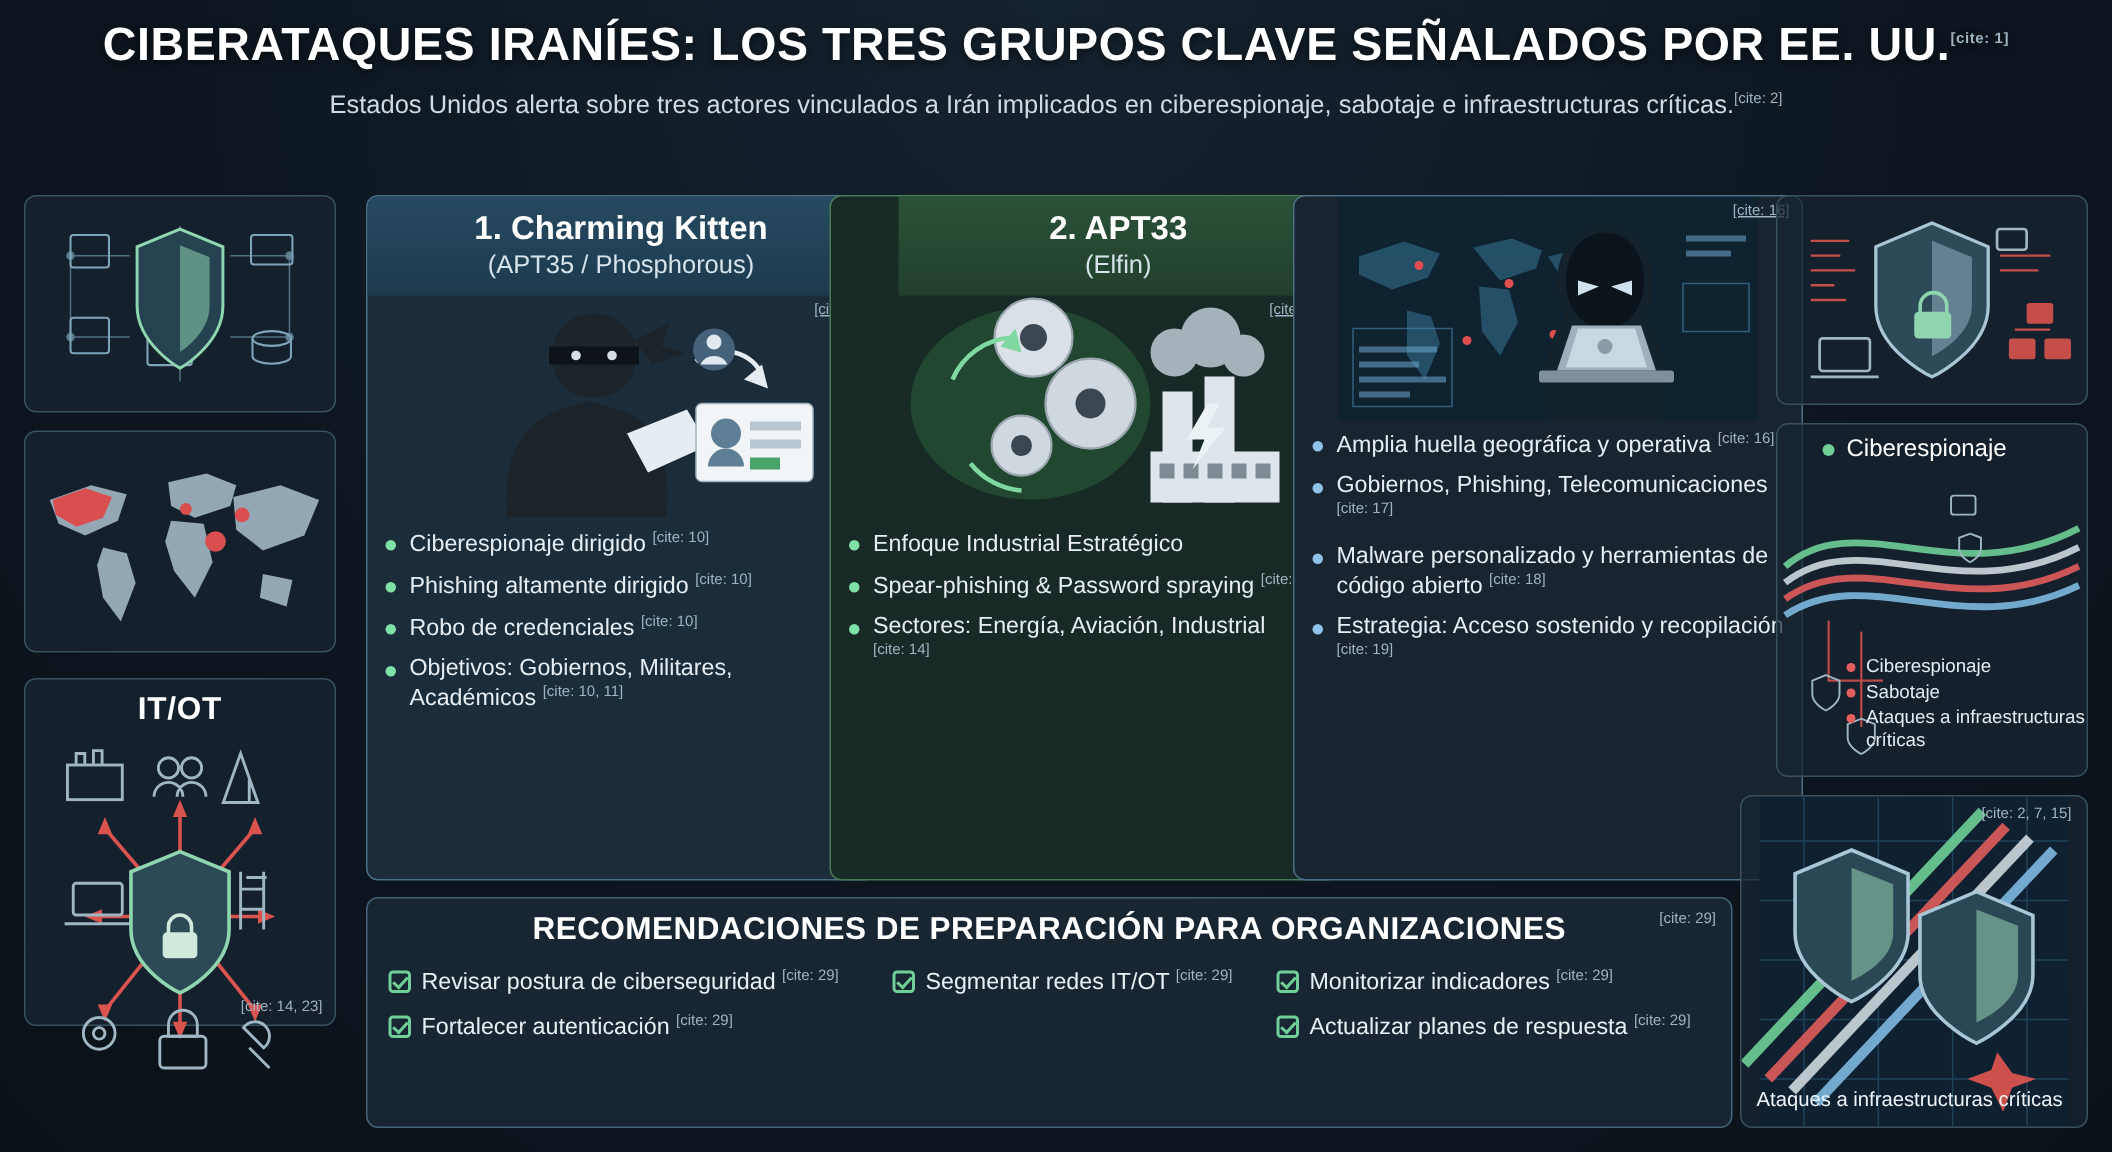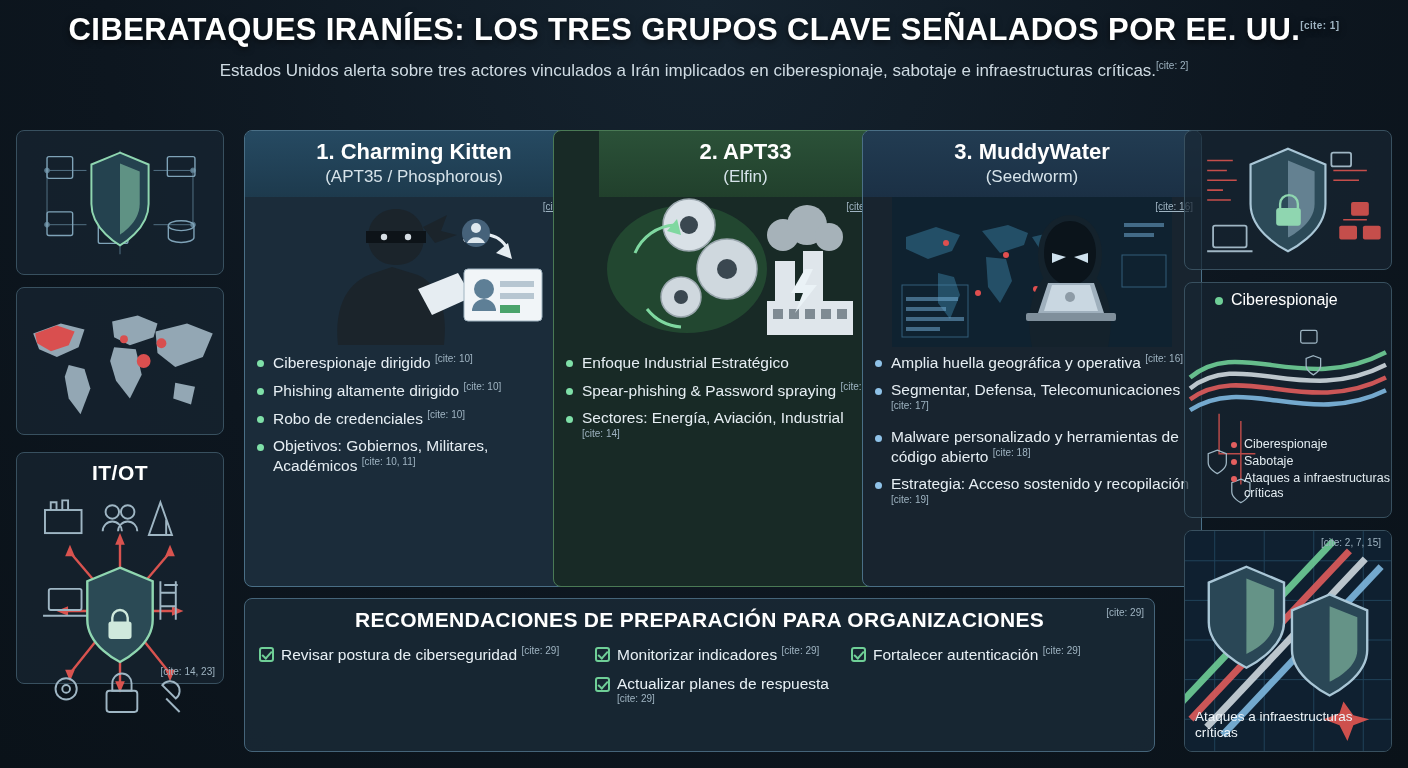--- a/index.html
+++ b/index.html
@@ -99,21 +99,21 @@
     width: 7px; height: 7px; border-radius: 50%;
   }
   .g1 .g-list li::before { background: #7fe0a8; }
   .g2 .g-list li::before { background: #7fe0a8; }
   .g3 .g-list li::before { background: #8fc2e8; }
 
   
   .right-col { position: absolute; right: 0; top: 0; width: 208px; }
   .box-icons { position: absolute; right: 0; top: 0;   width: 208px; height: 140px; }
   .box-esp   { position: absolute; right: 0; top: 152px; width: 208px; height: 236px; }
-  .box-atq   { position: absolute; right: 0; top: 400px; width: 208px; height: 222px; overflow: hidden; }
+  .box-atq   { position: absolute; right: 0; top: 400px; width: 232px; height: 222px; overflow: hidden; }
 
   .esp-title { font-size: 16px; color: #ffffff; padding: 8px 0 0 30px; font-weight: 500; }
   .esp-legend { position: absolute; left: 46px; bottom: 14px; font-size: 12.5px; color: #e3ecf1; }
   .esp-legend div { position: relative; padding-left: 13px; margin-bottom: 3px; line-height: 1.15; }
   .esp-legend div::before {
     content: ""; position: absolute; left: 0; top: 5px;
     width: 6px; height: 6px; border-radius: 50%; background: #e35f5f;
   }
   .atq-label {
     position: absolute; left: 10px; bottom: 10px;
@@ -356,24 +356,20 @@
         <span class="cite cite-tr">[cite: 12]</span>
       </div>
       <ul class="g-list">
         <li><span>Enfoque Industrial Estratégico</span> <span class="cite"></span></li>
         <li><span>Spear-phishing &amp; Password spraying</span> <span class="cite">[cite: 13]</span></li>
         <li><span>Sectores: Energía, Aviación, Industrial</span> <span class="cite">[cite: 14]</span></li>
       </ul>
     </div>
 
     <div class="group g3">
-      <div class="g-head">
-        <div class="g-name">3. MuddyWater</div>
-        <div class="g-alias">(Seedworm)</div>
-      </div>
       <div class="g-art">
         <svg class="art-svg" viewBox="0 0 292 150">
           <rect x="6" y="0" width="280" height="150" fill="#0f2230"></rect>
           <g fill="#2b5f7a" opacity=".75">
             <path d="M20 40 l30 -10 24 8 -8 16 -24 8 -22 -10z"></path>
             <path d="M52 76 l16 4 6 18 -10 24 -12 -16z"></path>
             <path d="M96 34 l26 -6 20 8 -4 12 -24 8z"></path>
             <path d="M100 60 l20 2 6 22 -12 22 -12 -16z"></path>
             <path d="M146 40 l34 -8 28 10 -10 22 -30 10z"></path>
             <path d="M186 96 l20 4 -4 16 -18 -6z"></path>
@@ -408,21 +404,21 @@
           </g>
           <g fill="none" stroke="#4a86ab" opacity=".6">
               <rect x="236" y="58" width="44" height="32"></rect>
               <rect x="16" y="88" width="66" height="52"></rect>
             </g>
         </svg>
         <span class="cite cite-tr">[cite: 16]</span>
       </div>
       <ul class="g-list">
         <li><span>Amplia huella geográfica y operativa</span> <span class="cite">[cite: 16]</span></li>
-        <li><span>Segmentar, Defensa, Telecomunicaciones</span> <span class="cite">[cite: 17]</span></li>
+        <li><span>Gobiernos, Phishing, Telecomunicaciones</span> <span class="cite">[cite: 17]</span></li>
         <li><span>Malware personalizado y herramientas de código abierto</span> <span class="cite">[cite: 18]</span></li>
         <li><span>Estrategia: Acceso sostenido y recopilación</span> <span class="cite">[cite: 19]</span></li>
       </ul>
     </div>
 
     <div class="right-col">
 
       <div class="panel box-icons">
         <svg class="art-svg" viewBox="0 0 208 140">
           <g stroke="#d9534f" stroke-width="1.6" fill="none" opacity=".9">
@@ -506,20 +502,24 @@
     <div class="recs">
       <div class="recs-title">RECOMENDACIONES DE PREPARACIÓN PARA ORGANIZACIONES</div>
       <span class="cite recs-cite">[cite: 29]</span>
       <div class="recs-grid">
         <div class="rec">
           <span class="chk"></span>
           <span><span>Revisar postura de ciberseguridad</span> <span class="cite">[cite: 29]</span></span>
         </div>
         <div class="rec">
           <span class="chk"></span>
+          <span><span>Segmentar redes IT/OT</span> <span class="cite">[cite: 29]</span></span>
+        </div>
+        <div class="rec">
+          <span class="chk"></span>
           <span><span>Monitorizar indicadores</span> <span class="cite">[cite: 29]</span></span>
         </div>
         <div class="rec">
           <span class="chk"></span>
           <span><span>Fortalecer autenticación</span> <span class="cite">[cite: 29]</span></span>
         </div>
         <div></div>
         <div class="rec">
           <span class="chk"></span>
           <span><span>Actualizar planes de respuesta</span> <span class="cite">[cite: 29]</span></span>

